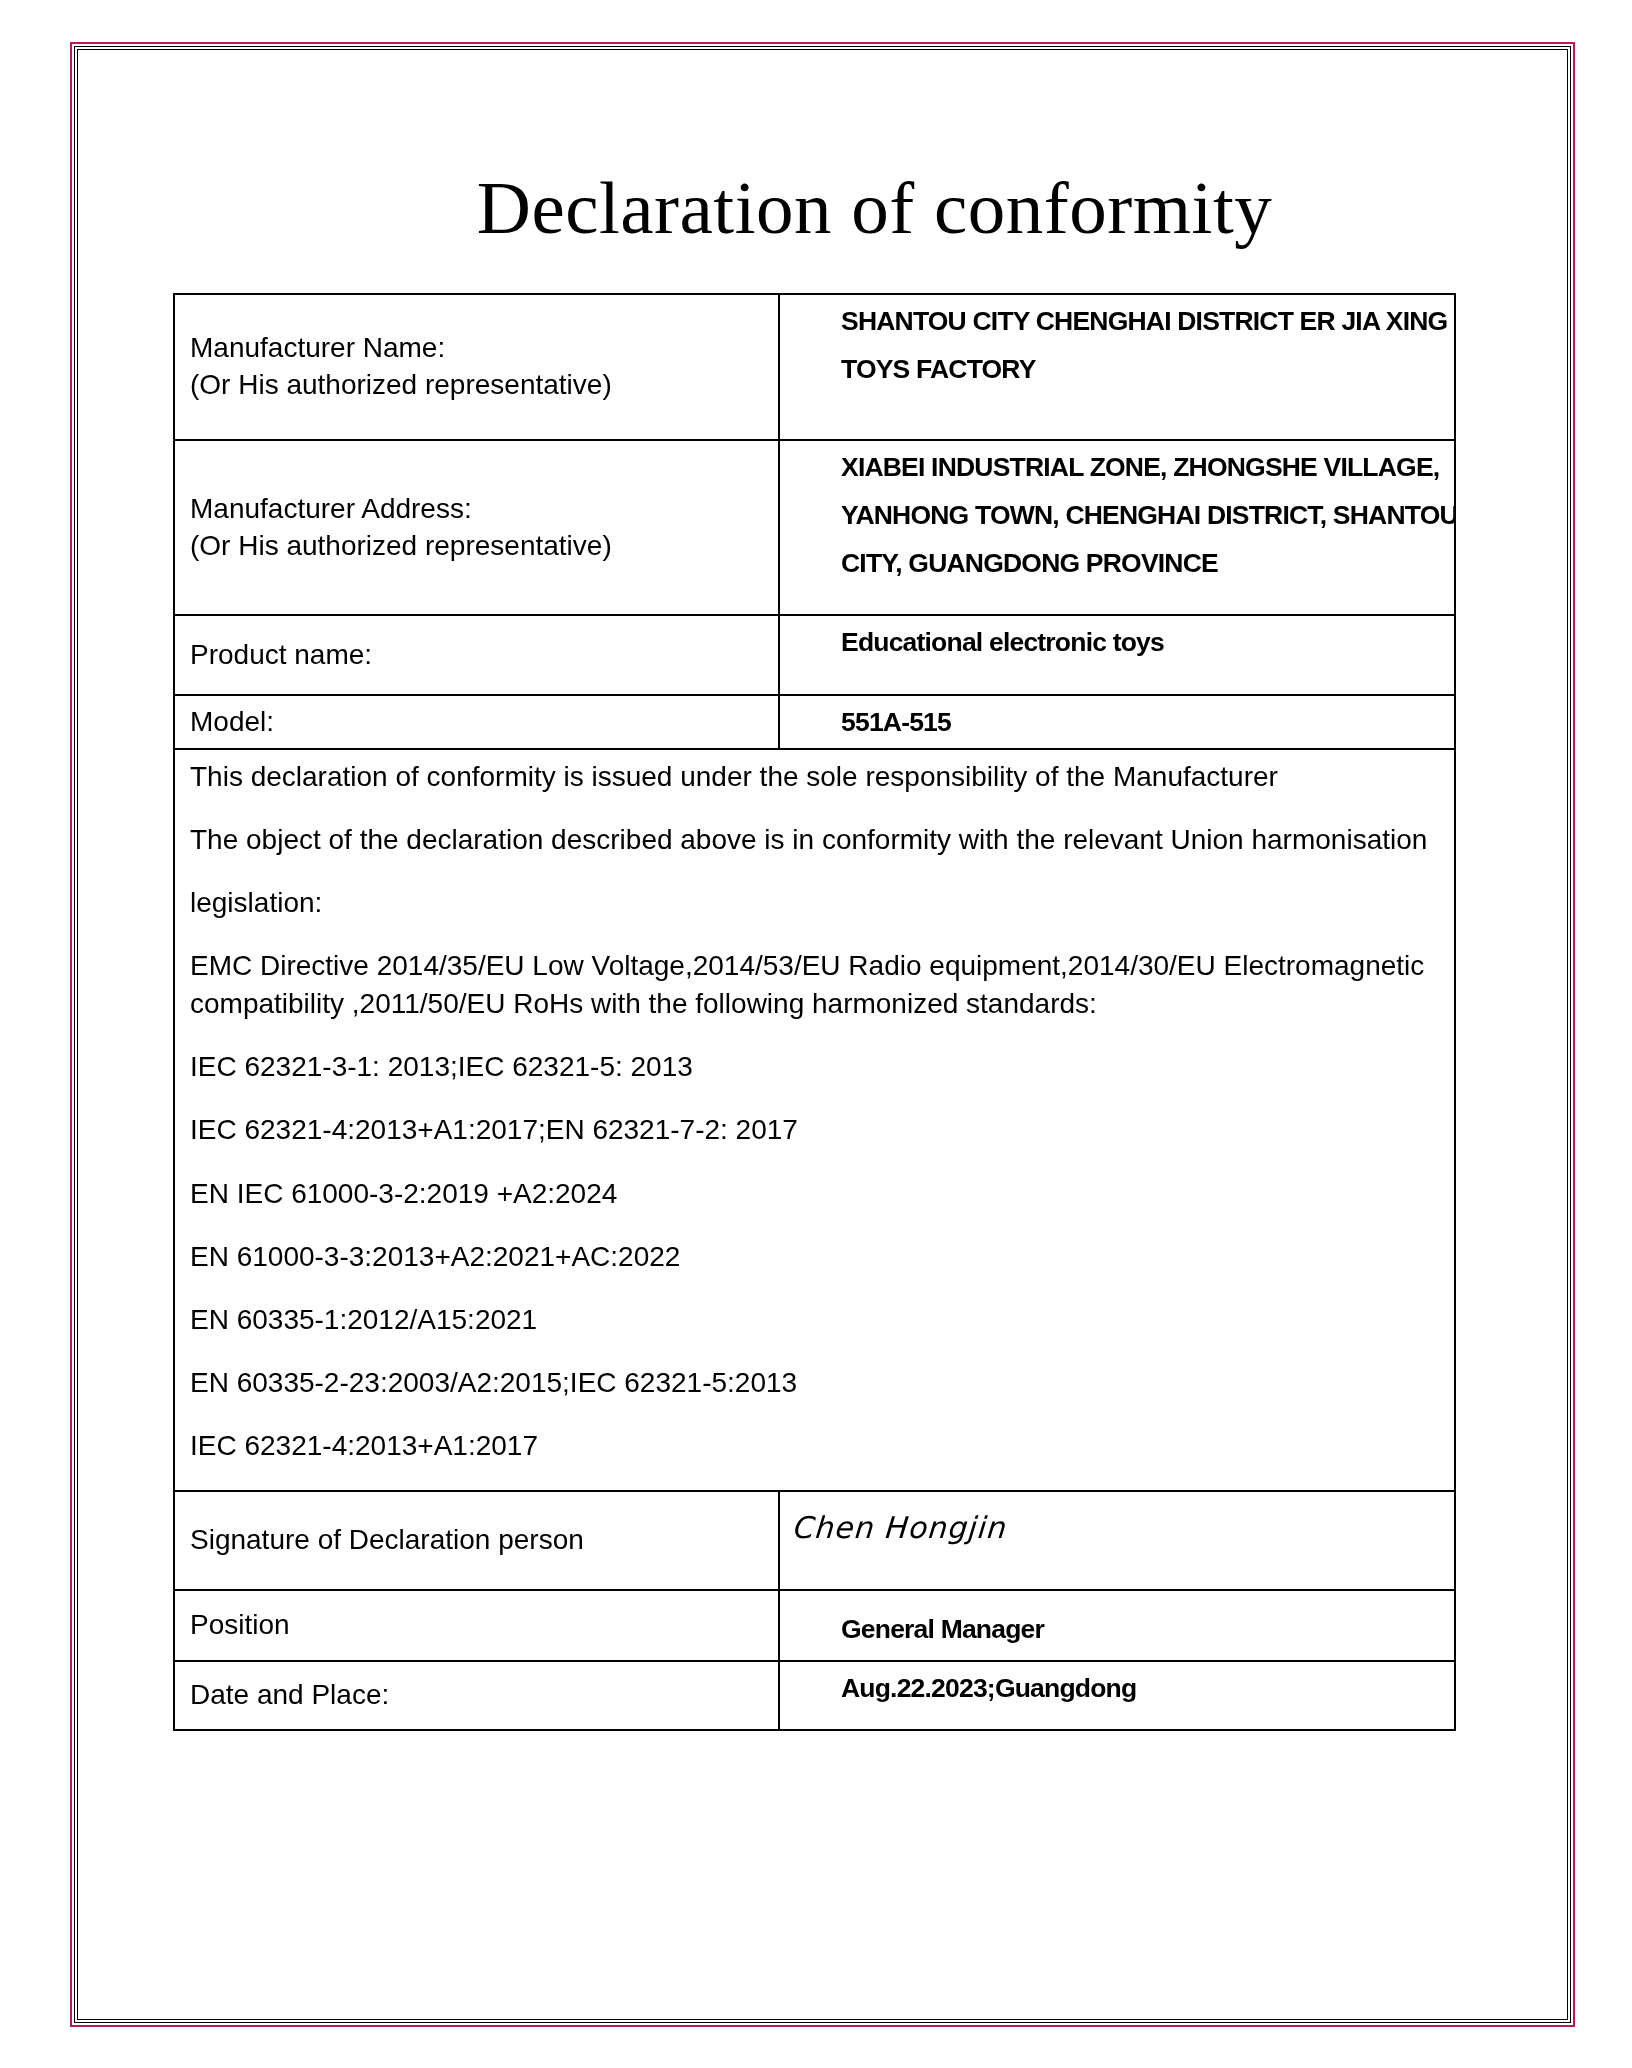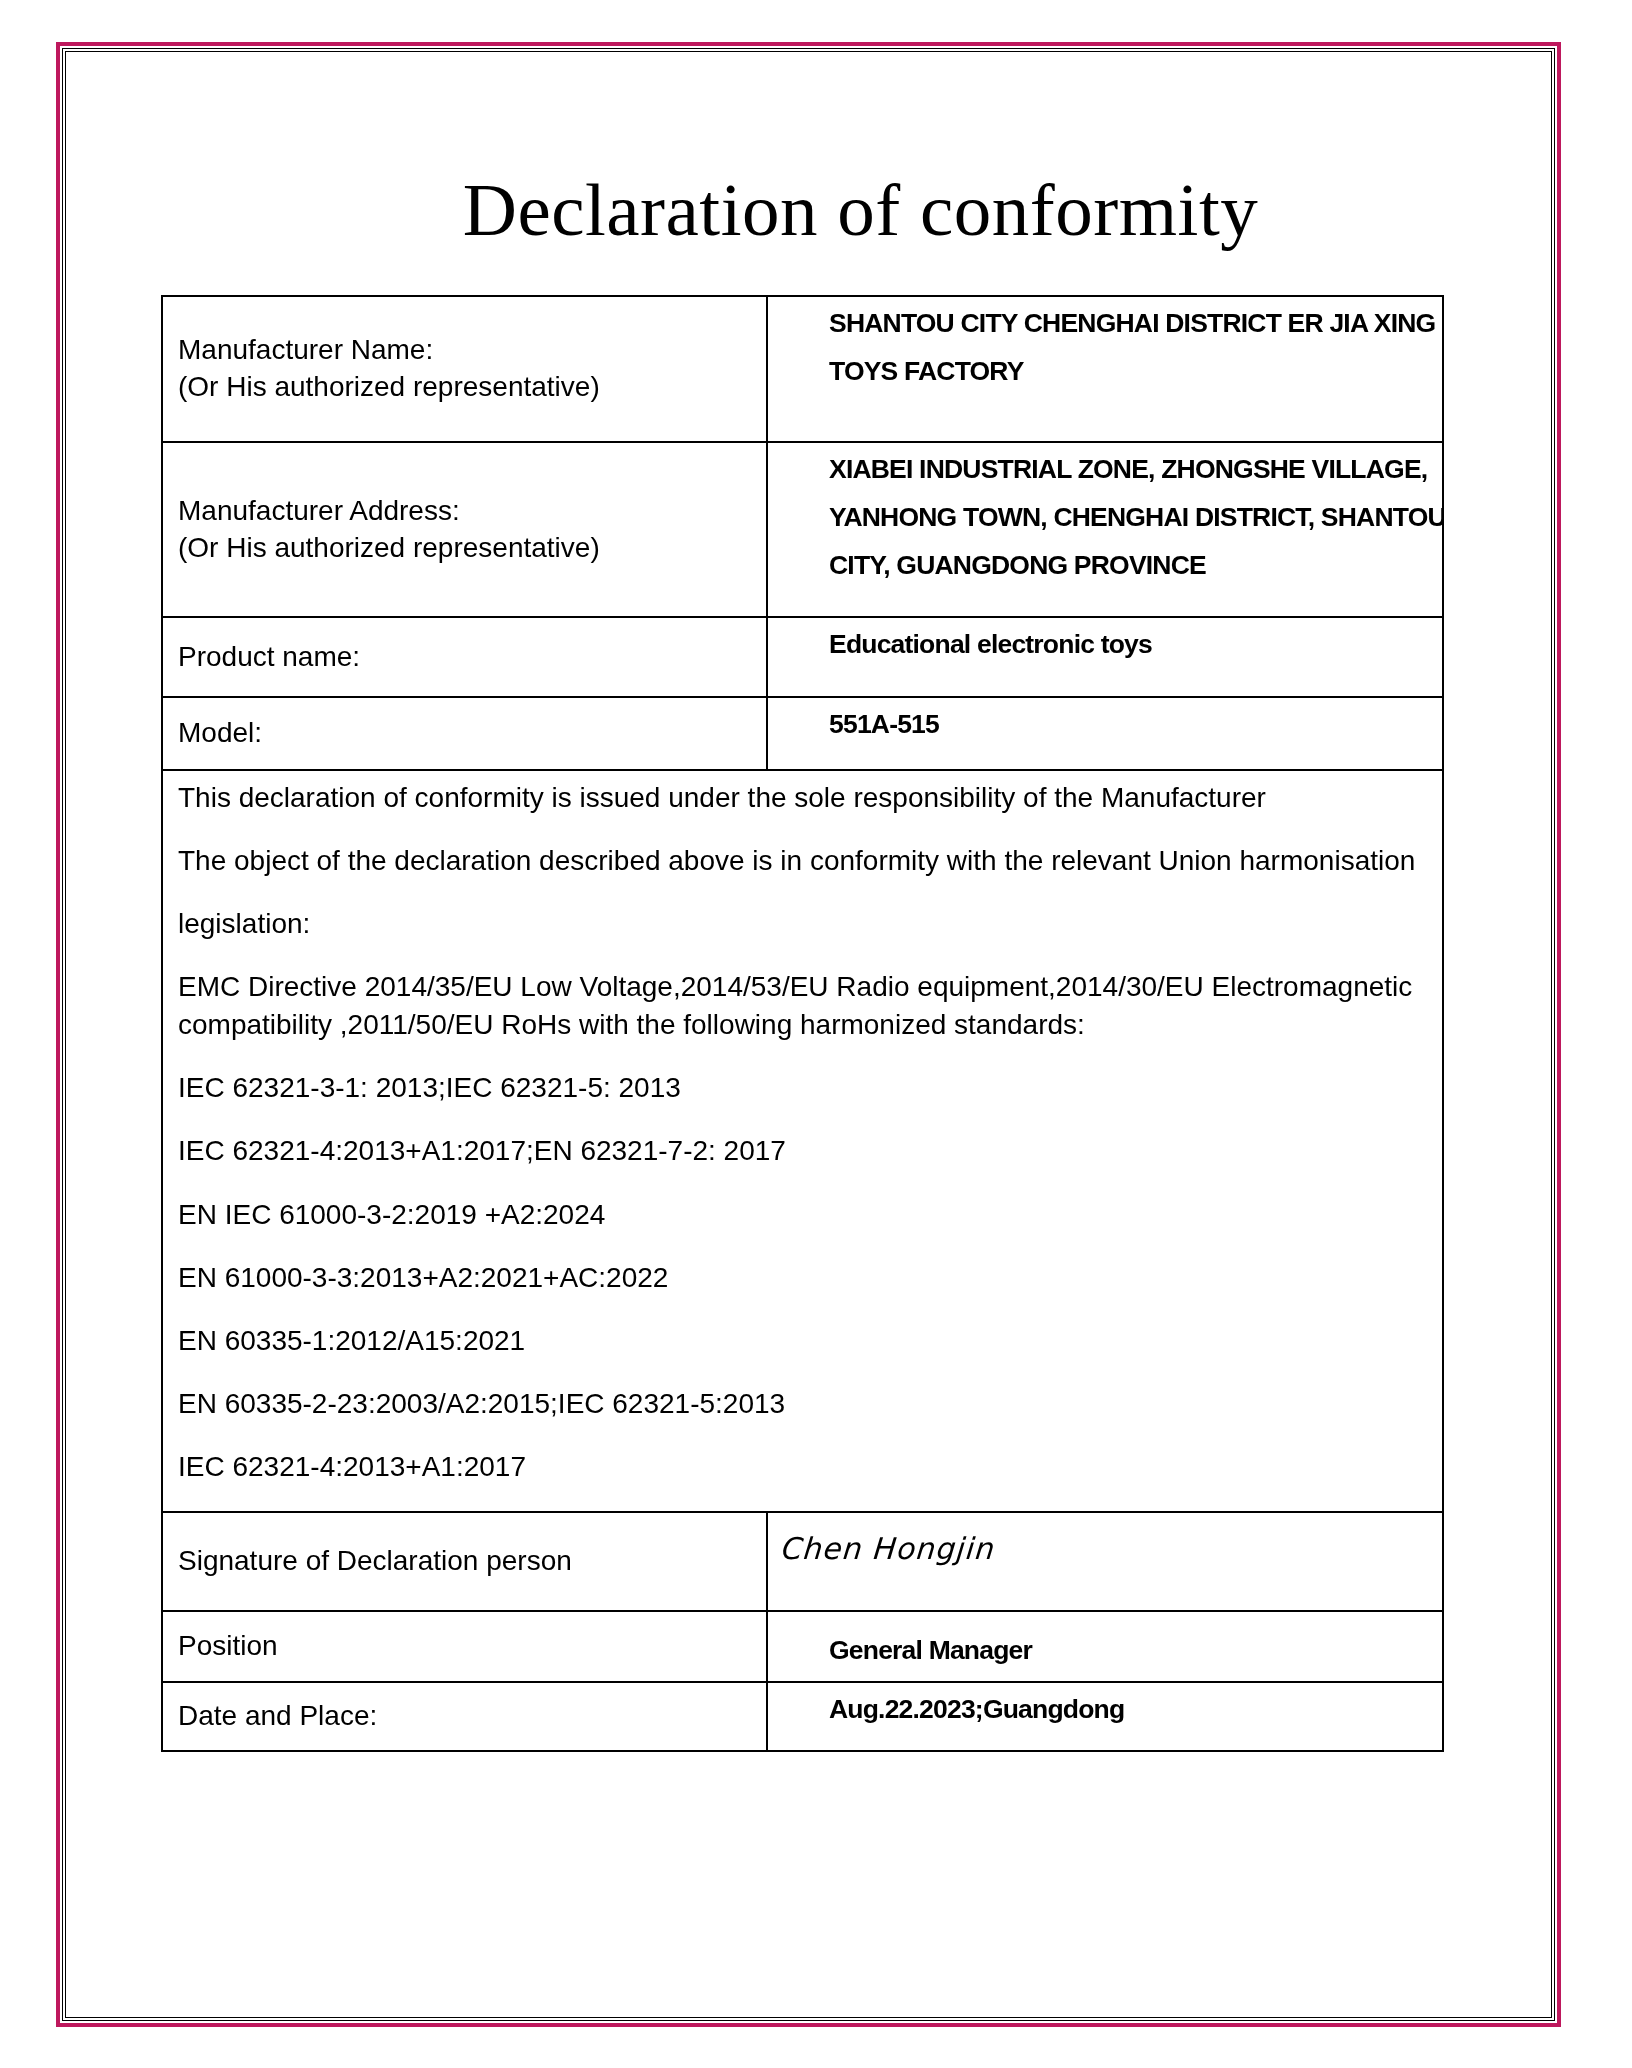--- a/index.html
+++ b/index.html
@@ -10,23 +10,23 @@
     color: #000;
     position: relative;
   }
   .page {
     position: absolute; left: 0; top: 0;
     width: 1632px; height: 2068px;
     background: #ffffff;
   }
   
   .frame-outer {
-    position: absolute; left: 56px; top: 42px;
+    position: absolute; left: 70px; top: 42px;
     width: 1505px; height: 1985px;
-    border: 4px solid #be185d; padding: 2px;
+    border: 2px solid #be185d; padding: 2px;
   }
   .frame-mid {
     width: 100%; height: 100%;
     border: 1px solid #000; padding: 2px;
   }
   .frame-inner {
     width: 100%; height: 100%;
     border: 1px solid #000;
     position: relative;
     overflow: hidden;
@@ -60,21 +60,21 @@
   col.c2 { width: 676px; }
   td {
     border: 2px solid #000;
     font-family: "Liberation Sans", sans-serif;
     color: #000;
     overflow: hidden;
   }
   tr.r1 { height: 146px; }
   tr.r2 { height: 175px; }
   tr.r3 { height: 80px; }
-  tr.r4 { height: 73px; }
+  tr.r4 { height: 54px; }
   tr.r5 { height: 740px; }
   tr.r6 { height: 99px; }
   tr.r7 { height: 71px; }
   tr.r8 { height: 69px; }
   td.lbl {
     font-size: 28px;
     line-height: 1.32;
     padding: 0 10px 0 15px;
     vertical-align: middle;
   }

